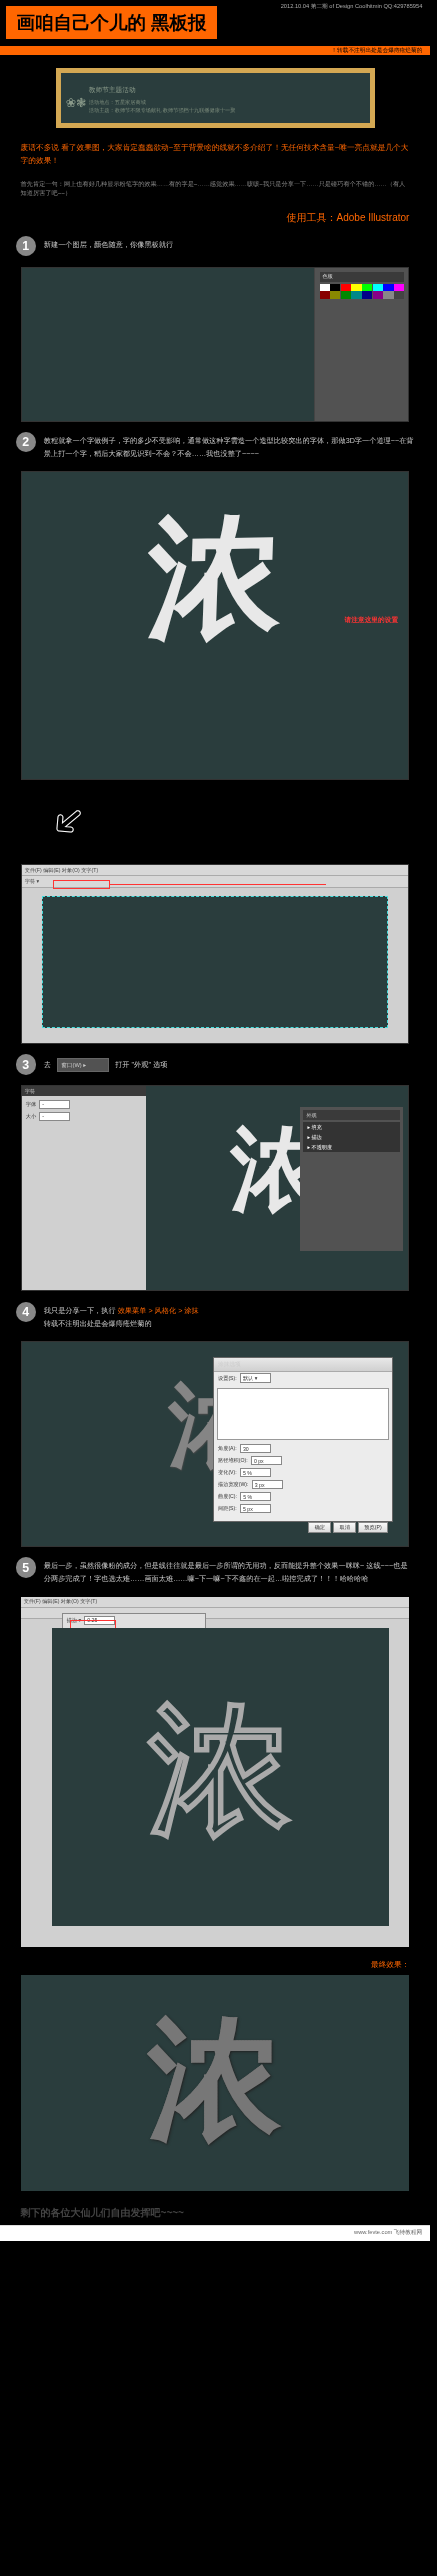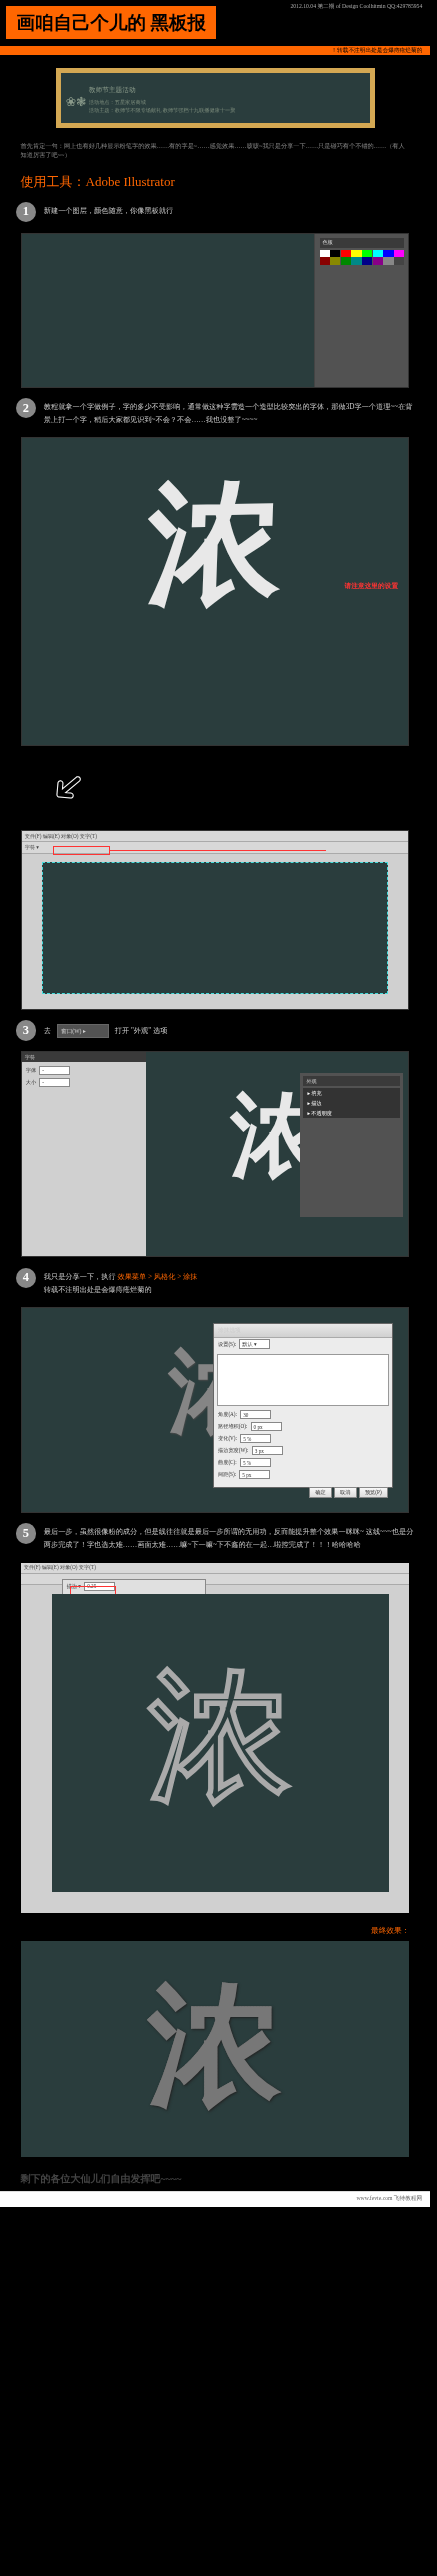--- a/index.html
+++ b/index.html
@@ -9,21 +9,20 @@
     }
     body {
       width: 438px;
       font-family: "Microsoft YaHei", sans-serif;
       background: #000;
       color: #ccc;
     }
     .page {
       width: 430px;
       background: #000;
-      font-family: Liberation Serif, serif;
     }
     .header {
       height: 46px;
       position: relative;
       background: #000;
     }
     .orange-bar {
       background: #ff6600;
       color: #000;
       font-size: 18.5px;
@@ -94,21 +93,22 @@
     }
     .intro-sub {
       margin: 5.2px 20.6px;
       color: #888;
       font-size: 6.2px;
       line-height: 1.6;
     }
     .tool-line {
       margin: 13px 20.6px 7.7px;
       color: #ff6600;
-      font-size: 13px;
+      font-size: 10px;
+      text-align: right;
     }
     .step {
       margin: 10.3px 15.5px;
       display: flex;
       align-items: flex-start;
       gap: 7.7px;
     }
     .step-num {
       width: 20.6px;
       height: 20.6px;
@@ -388,20 +388,21 @@
   <div class="blackboard-frame">
     <div class="flower-deco">❀❃</div>
     <div class="blackboard-sub">教师节主题活动</div>
     <div class="blackboard-meta">
       <div>活动地点：五星家居商城</div>
       <div>活动主题：教师节不限专场献礼 教师节强档十九联播健康十一聚</div>
     </div>
   </div>
 
   
+  <div class="intro-text">废话不多说 看了效果图，大家肯定蠢蠢欲动~至于背景啥的线就不多介绍了！无任何技术含量~唯一亮点就是几个大字的效果！</div>
   <div class="intro-sub">首先肯定一句：网上也有好几种显示粉笔字的效果……有的字是~……感觉效果……咳咳~我只是分享一下……只是碰巧有个不错的……（有人知道厉害了吧~~）</div>
   <div class="tool-line">使用工具：Adobe Illustrator</div>
 
   
   <div class="step">
     <div class="step-num">1</div>
     <div class="step-body">新建一个图层，颜色随意，你像黑板就行</div>
   </div>
   <div class="screenshot ss1">
     <div class="ss1-canvas"></div>

